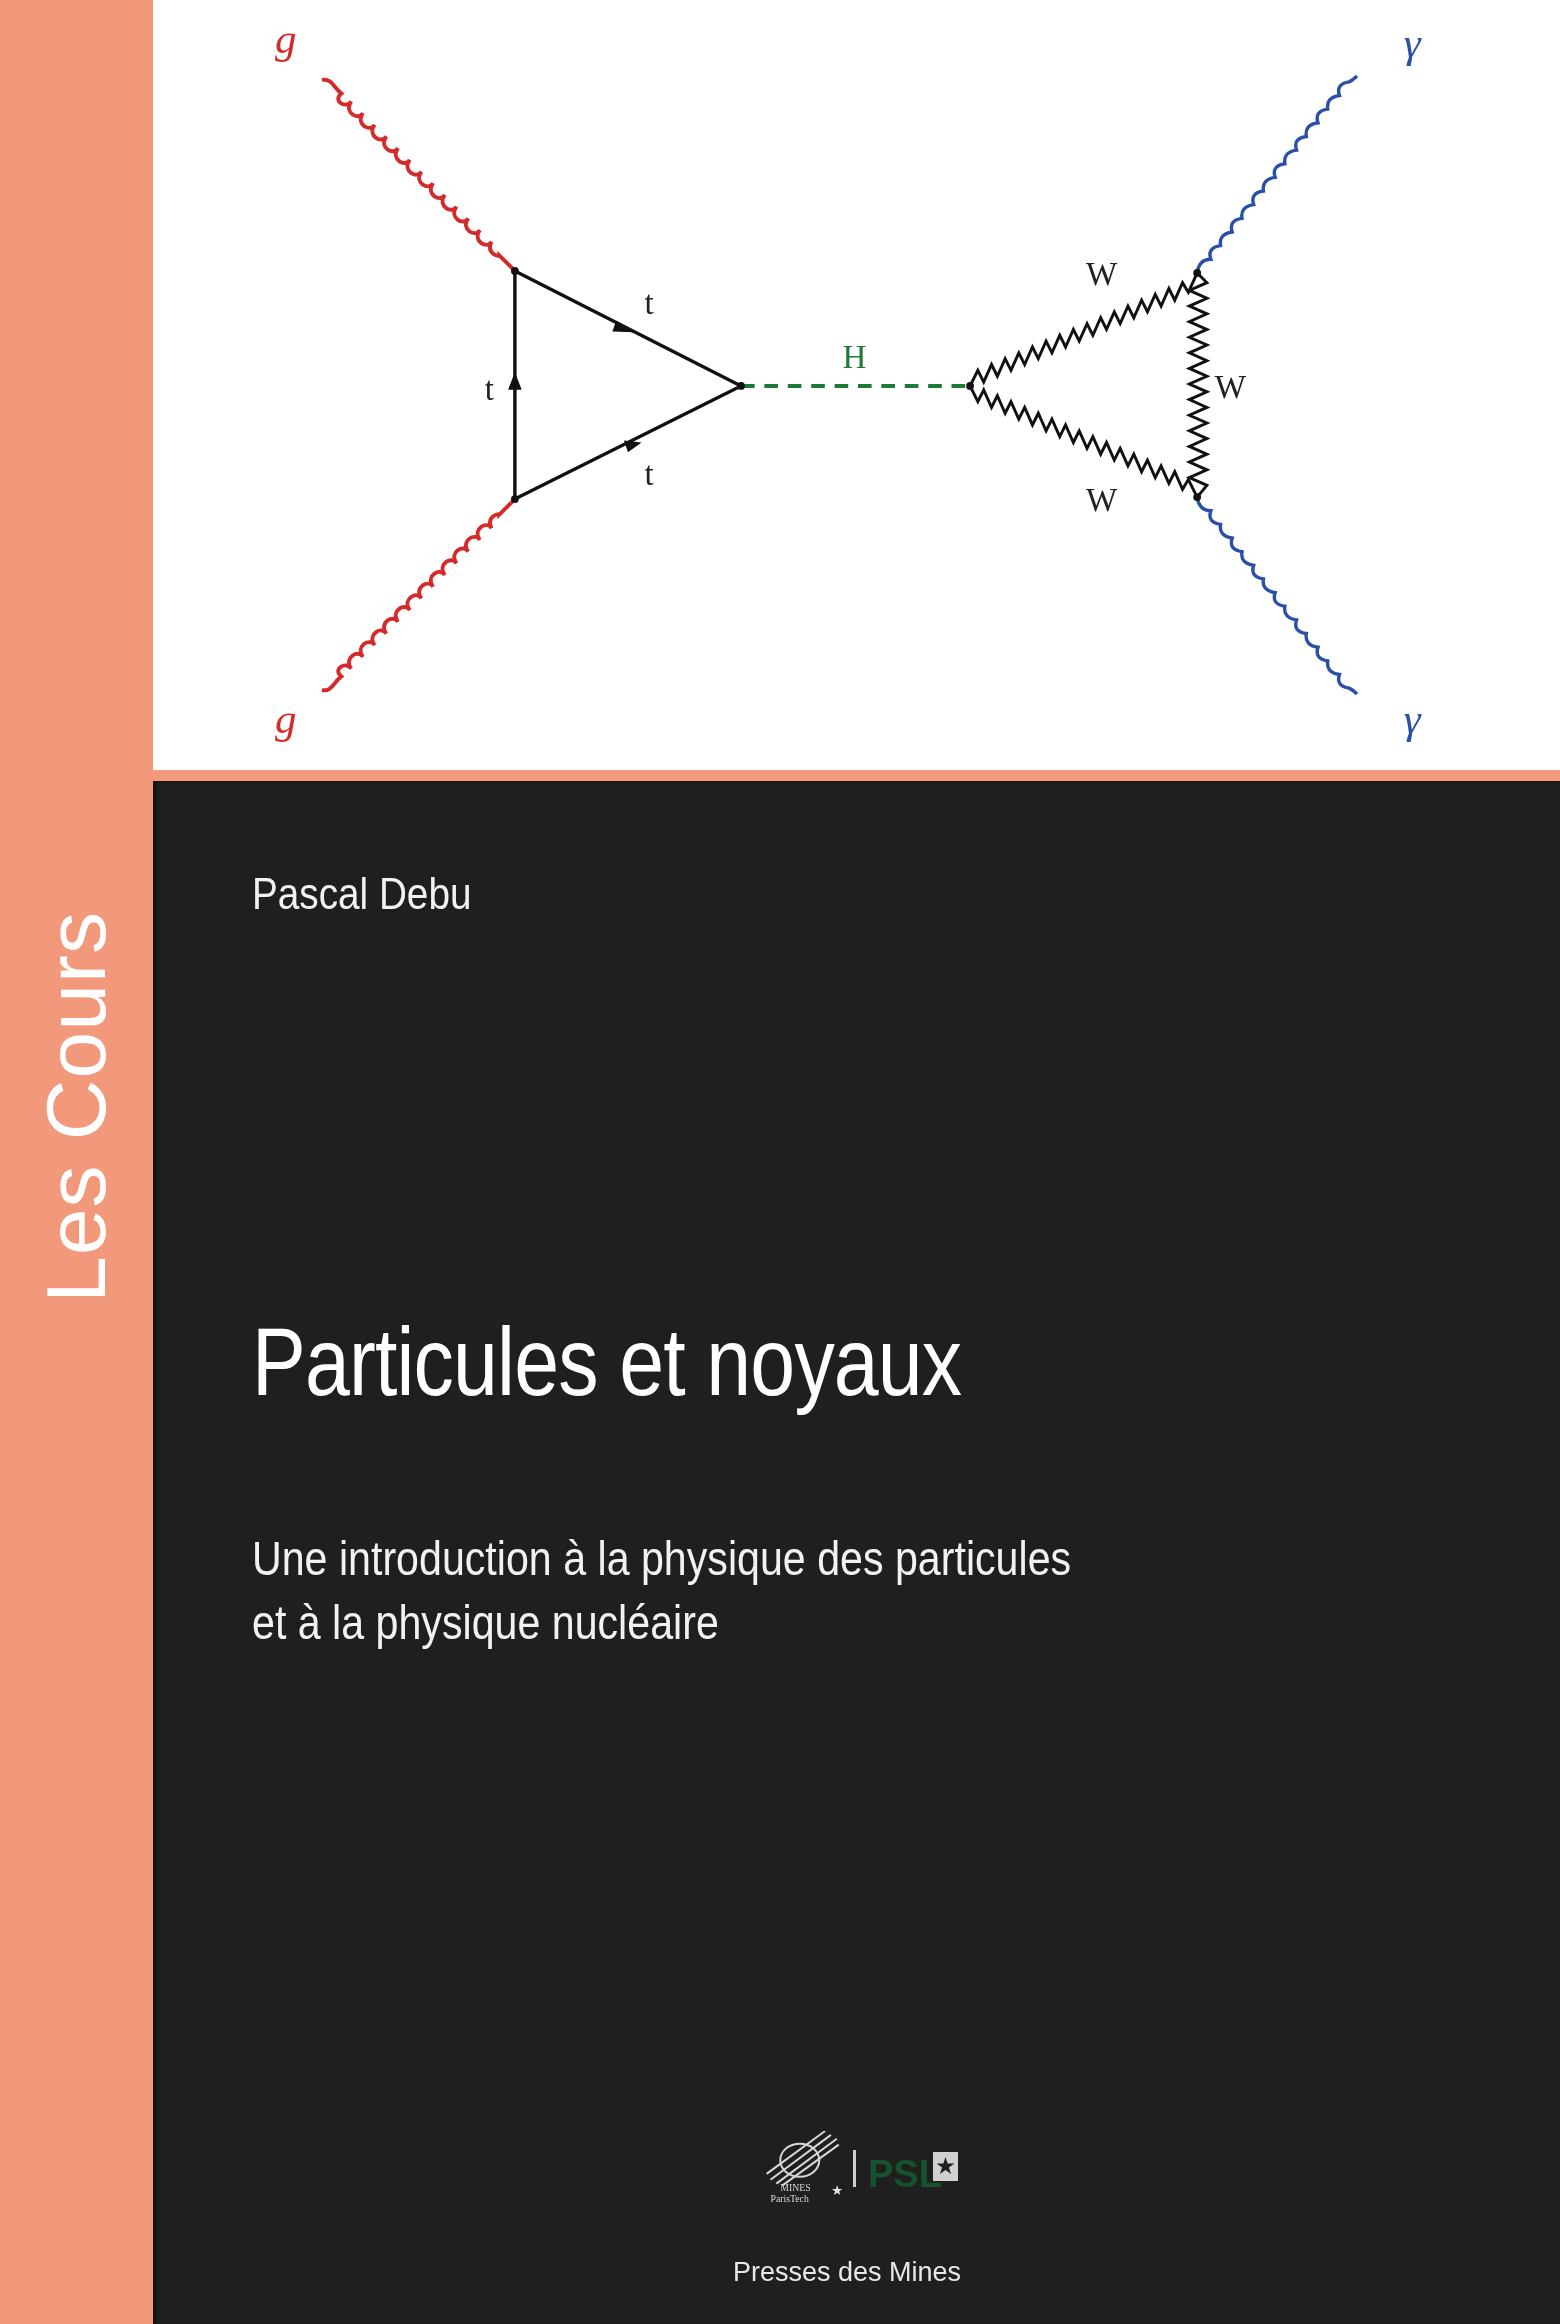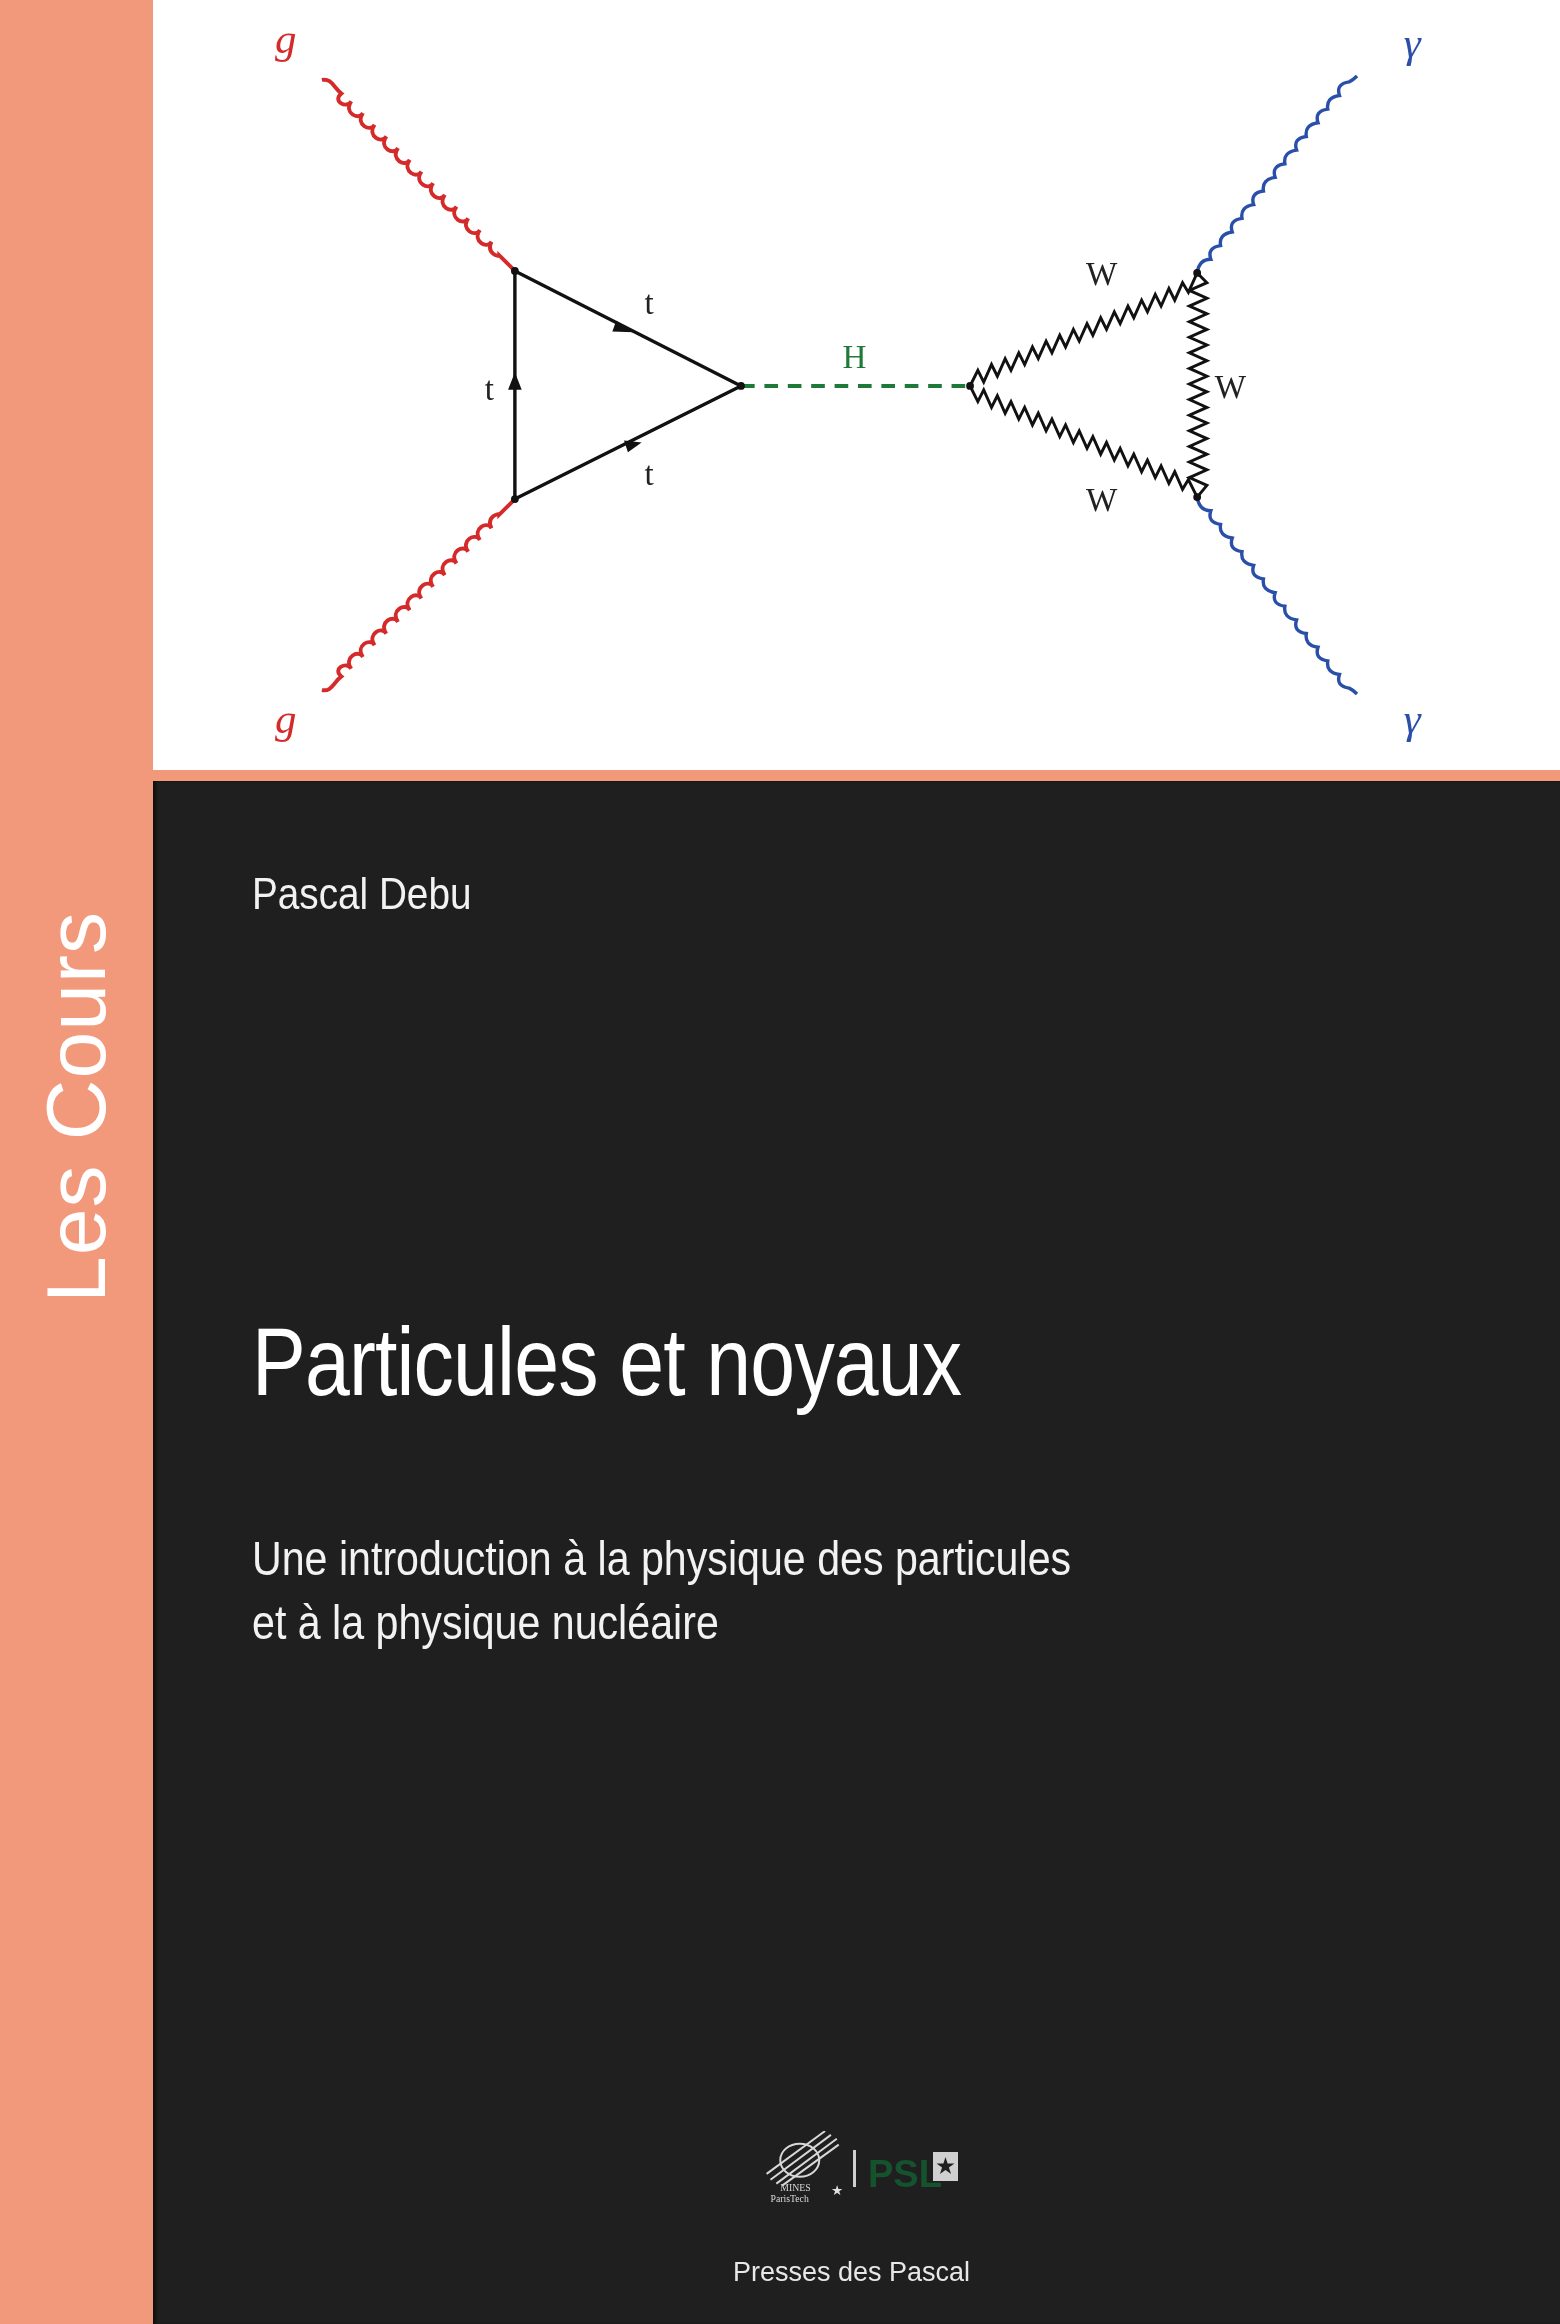--- a/index.html
+++ b/index.html
@@ -112,14 +112,14 @@
     <line x1="42" y1="56" x2="100" y2="14"></line>
   </g>
   <text x="40" y="62" font-size="10" fill="#d8d8d8" font-family="'Liberation Serif', serif">MINES</text>
   <text x="30" y="73" font-size="10" fill="#d8d8d8" font-family="'Liberation Serif', serif">ParisTech</text>
   <text x="92" y="66" font-size="14" fill="#e0e0e0">★</text>
 </svg>
 <div class="psl-bar"></div>
 <div class="psl">PSL</div>
 <div class="psl-star">★</div>
 
-<div class="publisher">Presses des Pascal</div>
+<div class="publisher">Presses des Mines</div>
 
 
 </body></html>

